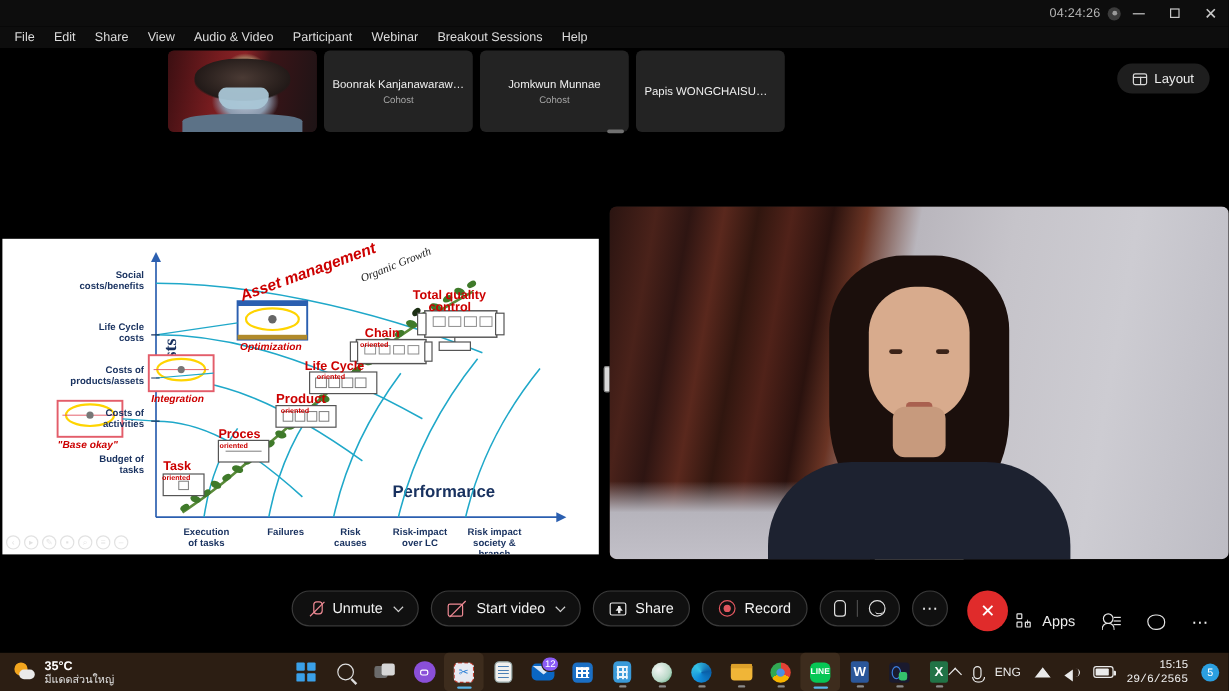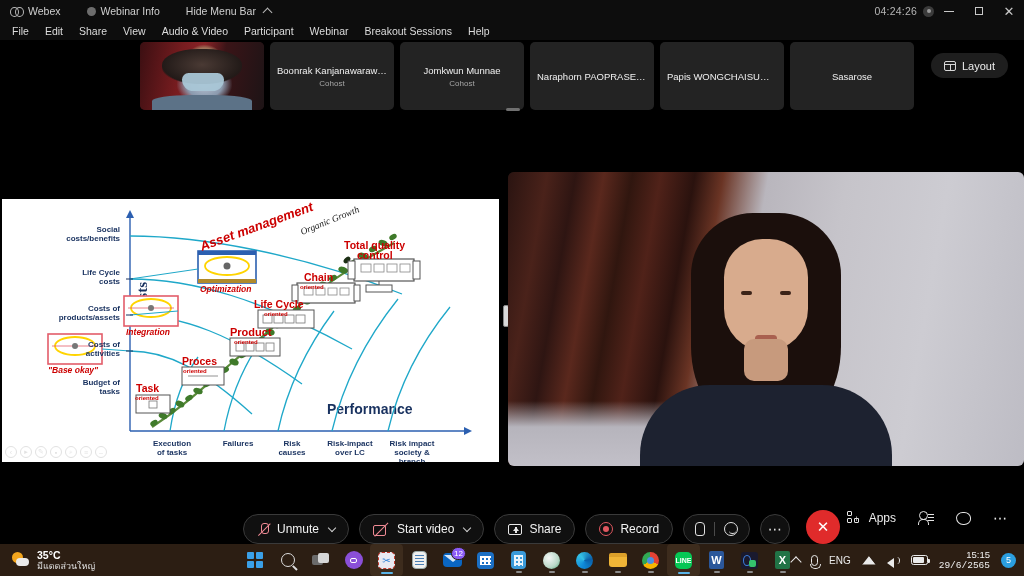--- a/index.html
+++ b/index.html
@@ -225,21 +225,21 @@
     width: 22px; height: 7px; background: #a9604f; border-radius: 5px;
   }
 
   
   .controlbar {
     position: absolute; left: 0; top: 492px; width: 1024px; height: 52px;
     background: #000; display: flex; align-items: center;
   }
   .ctr-center {
     position: absolute; left: 243px; top: 0; height: 52px;
-    display: flex; align-items: flex-end; gap: 10px;
+    display: flex; align-items: flex-start; gap: 10px;
   }
   .pill {
     height: 30px; border-radius: 15px; border: 1px solid #3a3a3a;
     background: #101010; display: flex; align-items: center; gap: 7px;
     padding: 0 13px; color: #f2f2f2; font-size: 12px; white-space: nowrap;
   }
   .pill .caret {
     width: 6px; height: 6px; border-right: 1.3px solid #cfcfcf;
     border-bottom: 1.3px solid #cfcfcf; transform: rotate(45deg);
     margin-left: 3px; margin-top: -3px;
@@ -430,34 +430,20 @@
     width: 15px; height: 15px; border-radius: 50%; background: #2b9fe0;
     color: #fff; font-size: 9px; display:flex; align-items:center; justify-content:center;
   }
 </style>
 </head>
 <body>
 
 <div id="app">
 
   <div class="titlebar">
-    <div class="tb-left">
-      <div class="tb-item">
-        <span class="webex-logo"></span>
-        <span>Webex</span>
-      </div>
-      <div class="tb-item" style="margin-left:14px;">
-        <span class="info-dot"></span>
-        <span>Webinar Info</span>
-      </div>
-      <div class="tb-item" style="margin-left:14px;">
-        <span>Hide Menu Bar</span>
-        <span class="chev-up"></span>
-      </div>
-    </div>
     <div class="tb-right">
       <span class="timer">04:24:26</span>
       <span class="rec-dot"></span>
       <span class="wbtn">
           <span class="wb-min"></span>
         </span>
       <span class="wbtn">
           <span class="wb-max"></span>
         </span>
       <span class="wbtn wb-close">✕</span>
@@ -484,27 +470,21 @@
     </div>
     <div class="tile">
       <div class="tile-name">Boonrak Kanjanawarawa...</div>
       <div class="tile-role">Cohost</div>
     </div>
     <div class="tile">
       <div class="tile-name">Jomkwun Munnae</div>
       <div class="tile-role">Cohost</div>
     </div>
     <div class="tile">
-      <div class="tile-name">Naraphorn PAOPRASERT</div>
-    </div>
-    <div class="tile">
       <div class="tile-name">Papis WONGCHAISUWAT</div>
-    </div>
-    <div class="tile">
-      <div class="tile-name">Sasarose</div>
     </div>
   </div>
   <div class="filmstrip-caret"></div>
 
   <div class="layout-btn">
     <span class="layout-icon"></span>
     <span>Layout</span>
   </div>
 
 

